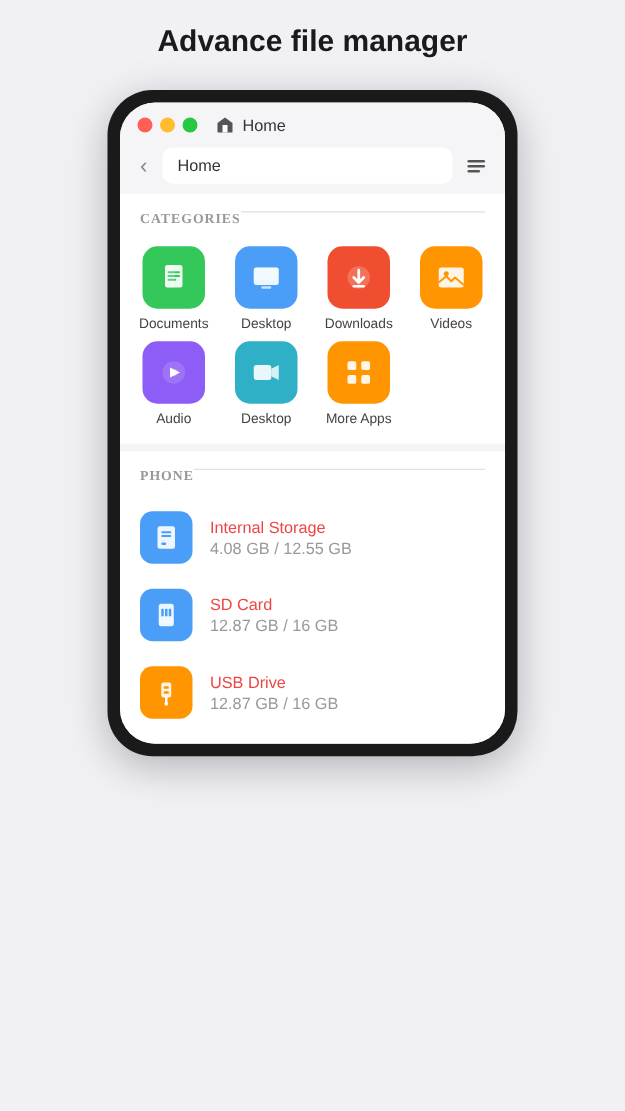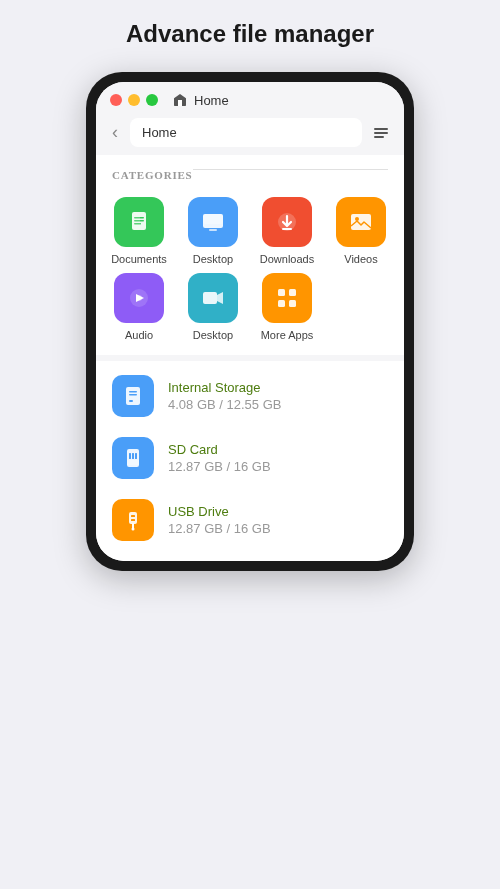--- a/index.html
+++ b/index.html
@@ -197,21 +197,21 @@
       width: 24px;
       height: 24px;
     }
     .si-blue { background: #4a9ef8; }
     .si-blue2 { background: #4a9ef8; }
     .si-orange { background: #ff9500; }
     .storage-info { flex: 1; }
     .storage-name {
       font-size: 13px;
       font-weight: 500;
-      color: #4d7c0f;
+      color: #ef4444;
     }
     .storage-size {
       font-size: 13px;
       color: #999;
       margin-top: 2px;
     }
   </style>
 </head>
 <body>
 
@@ -330,20 +330,24 @@
               <rect x="16" y="16" width="7" height="7" rx="1.5" fill="white" fill-opacity="0.9"></rect>
             </svg>
           </div>
           <span class="category-label">More Apps</span>
         </div>
 
       </div>
 
       <div class="divider"></div>
 
+      <div class="section-header">
+        <span class="section-label">PHONE</span>
+        <div class="section-line"></div>
+      </div>
 
       <div class="storage-list">
 
         <div class="storage-item">
           <div class="storage-icon si-blue">
             <svg viewBox="0 0 24 24" fill="none">
               <rect x="5" y="3" width="14" height="18" rx="2" fill="white" fill-opacity="0.9"></rect>
               <rect x="8" y="7" width="8" height="1.5" rx="0.75" fill="#4a9ef8"></rect>
               <rect x="8" y="10" width="8" height="1.5" rx="0.75" fill="#4a9ef8"></rect>
               <rect x="8" y="16" width="4" height="2" rx="1" fill="#4a9ef8"></rect>

